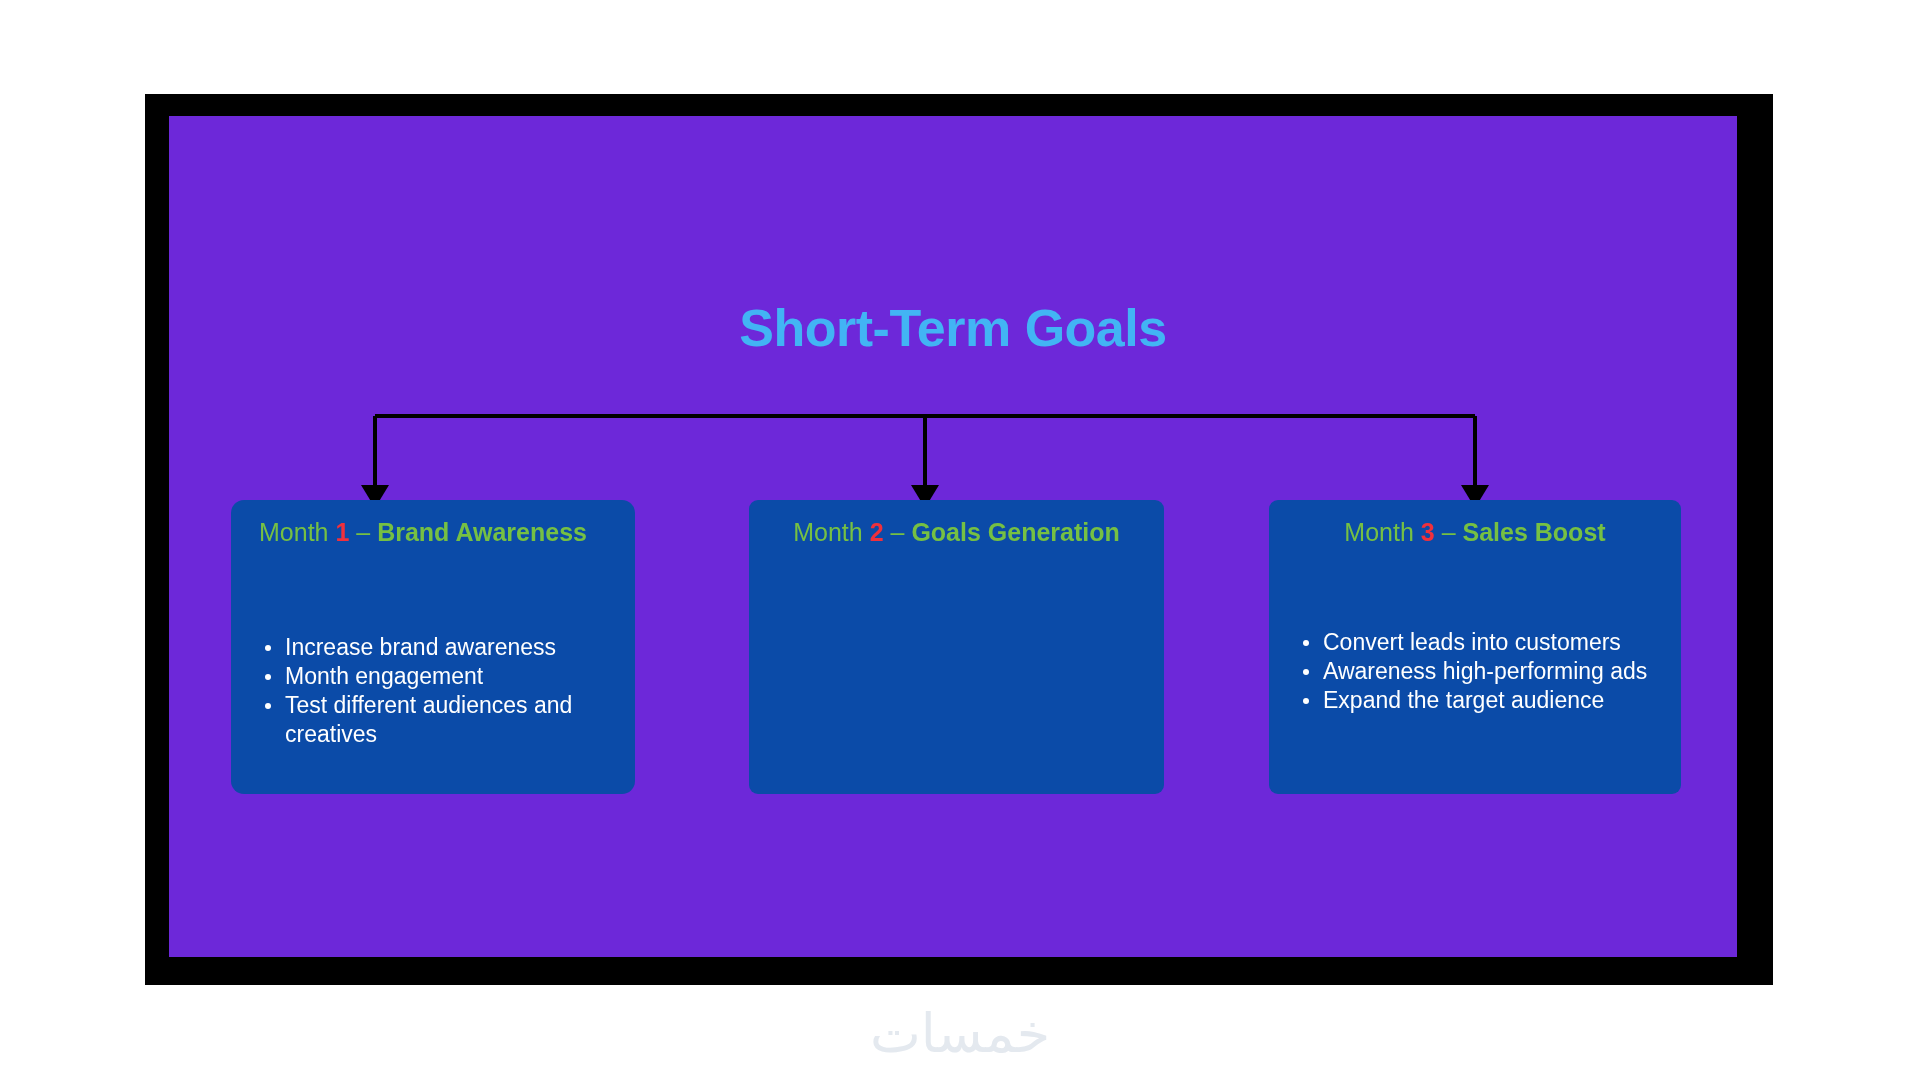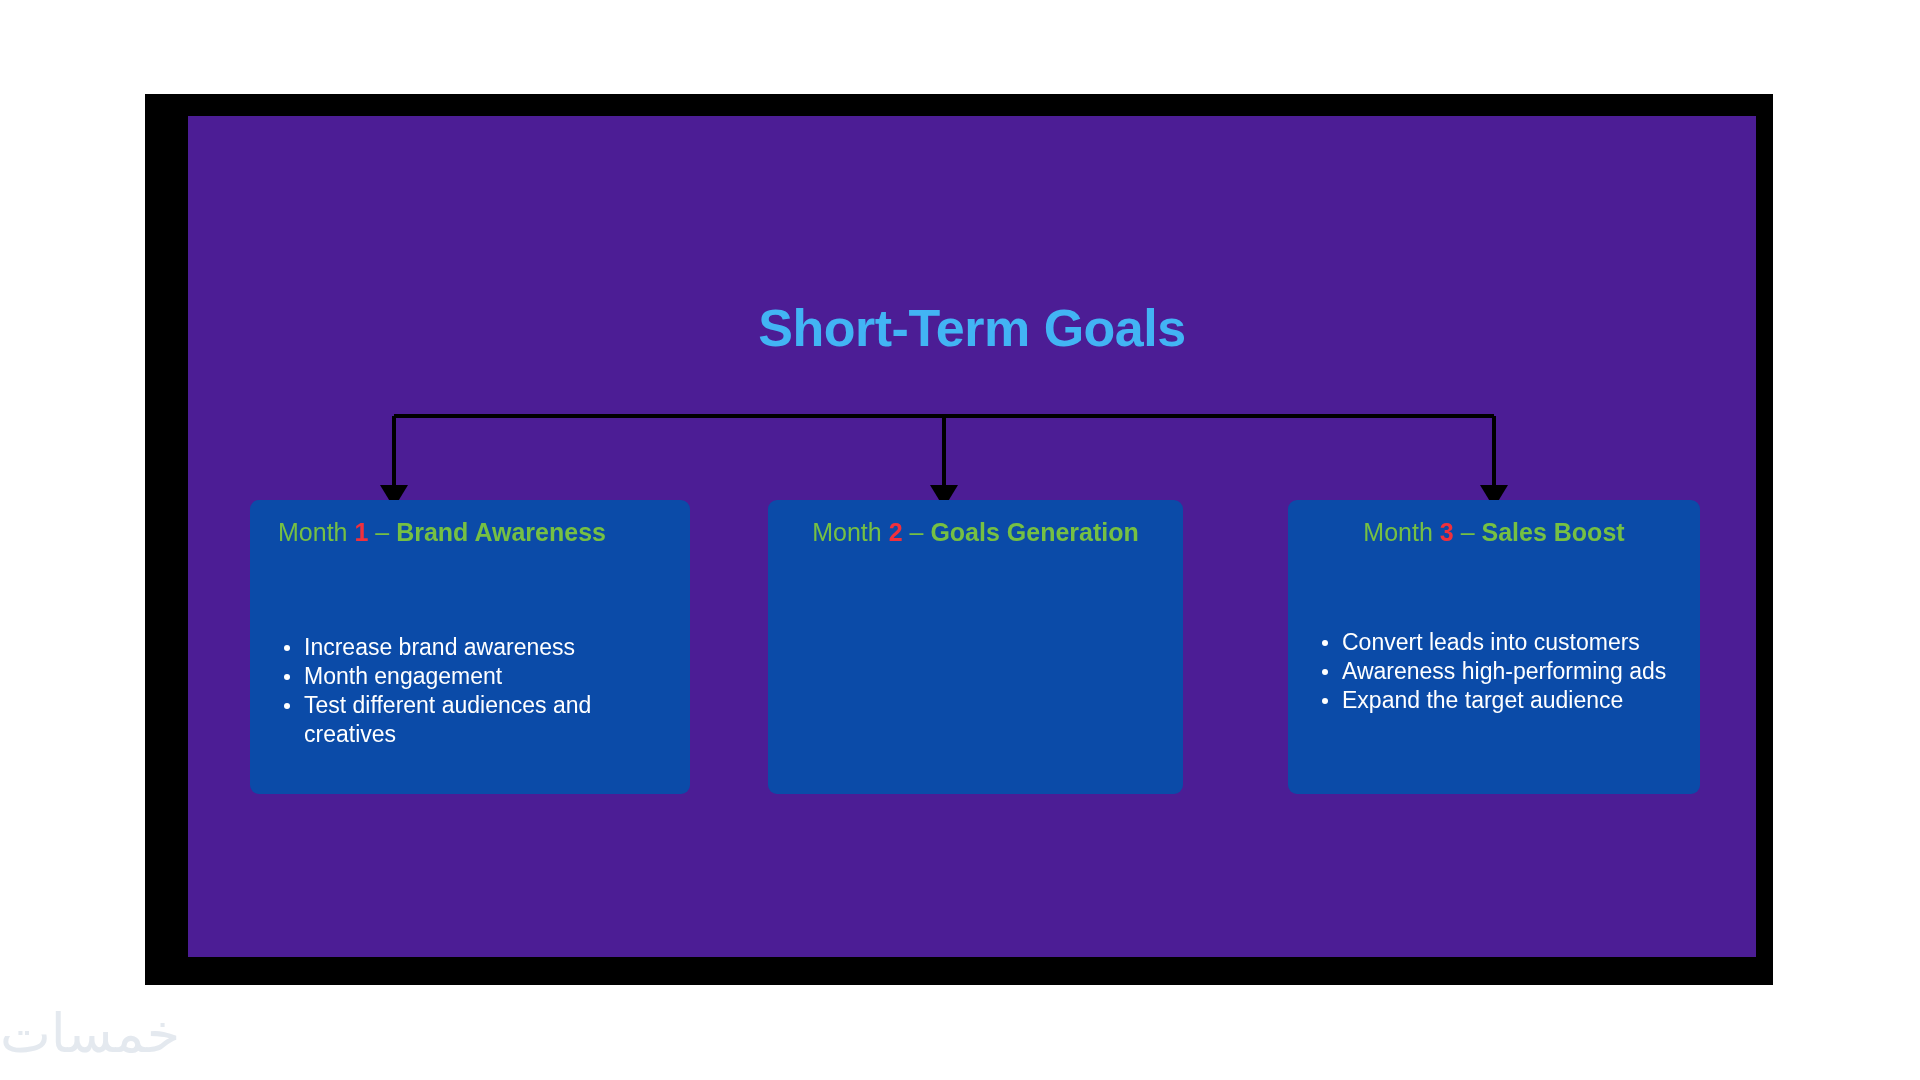--- a/index.html
+++ b/index.html
@@ -20,25 +20,25 @@
     position: absolute;
     left: 145px;
     top: 94px;
     width: 1628px;
     height: 891px;
     background: #000000;
     box-sizing: border-box;
   }
   #slide-canvas {
     position: absolute;
-    left: 43px;
+    left: 24px;
     top: 22px;
     width: 1568px;
     height: 841px;
-    background: #4c1d95;
+    background: #6d28d9;
     box-sizing: border-box;
   }
 
   
   #page-title {
     position: absolute;
     left: 0;
     top: 182px;
     width: 1568px;
     text-align: center;
@@ -70,21 +70,21 @@
   .goal-card {
     position: absolute;
     top: 0;
     background: #0b4ba8;
     border-radius: 9px;
     box-sizing: border-box;
     height: 294px;
     padding: 16px 10px 10px 10px;
     overflow: hidden;
   }
-  .goal-card.card-1 { left: 62px;  width: 440px; }
+  .goal-card.card-1 { left: 62px;  width: 404px; border-radius: 13px; }
   .goal-card.card-2 { left: 580px; width: 415px; }
   .goal-card.card-3 { left: 1100px;width: 412px; }
 
   .card-header {
     font-size: 25px;
     line-height: 32px;
     white-space: nowrap;
     color: #76c043;
     font-weight: normal;
   }
@@ -123,21 +123,21 @@
     border-radius: 50%;
     background: #ffffff;
   }
 
   
   #watermark {
     position: absolute;
     left: 0;
     top: 1002px;
     width: 1920px;
-    text-align: left;
+    text-align: center;
     font-size: 54px;
     color: #e4e9ef;
     font-family: "DejaVu Sans", sans-serif;
     direction: rtl;
     letter-spacing: 1px;
   }
 </style>
 </head>
 <body>
 

